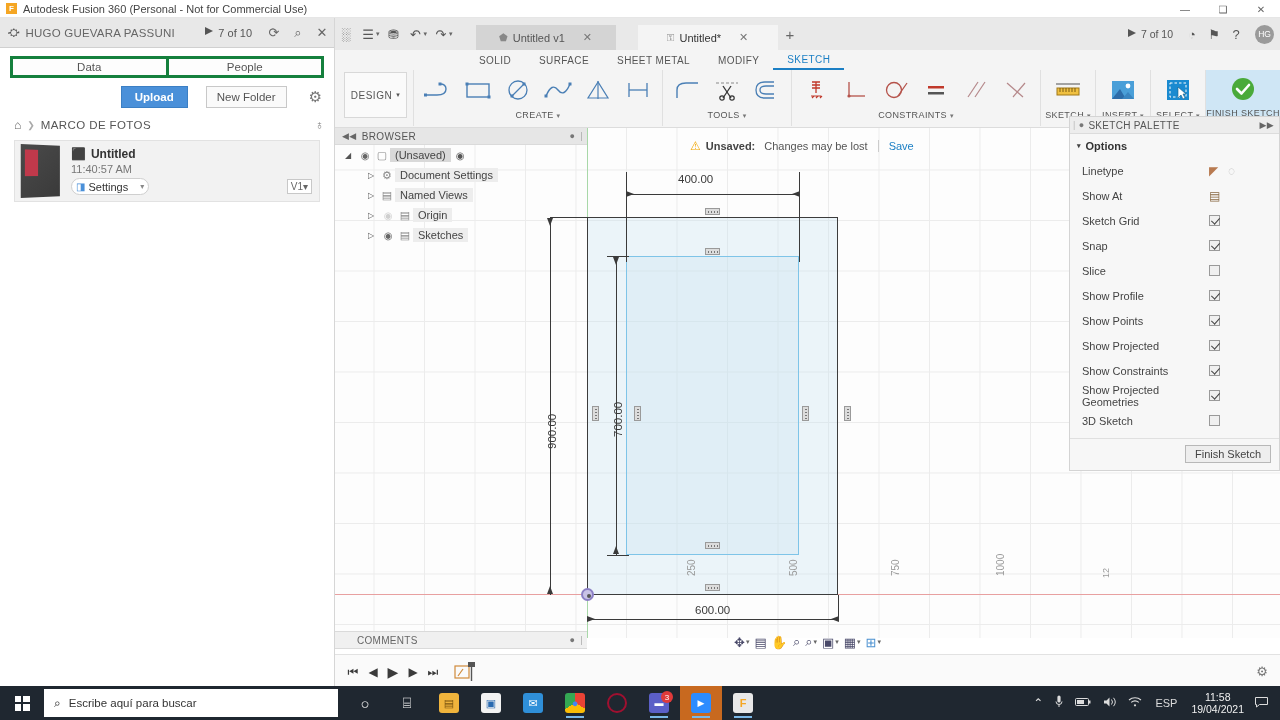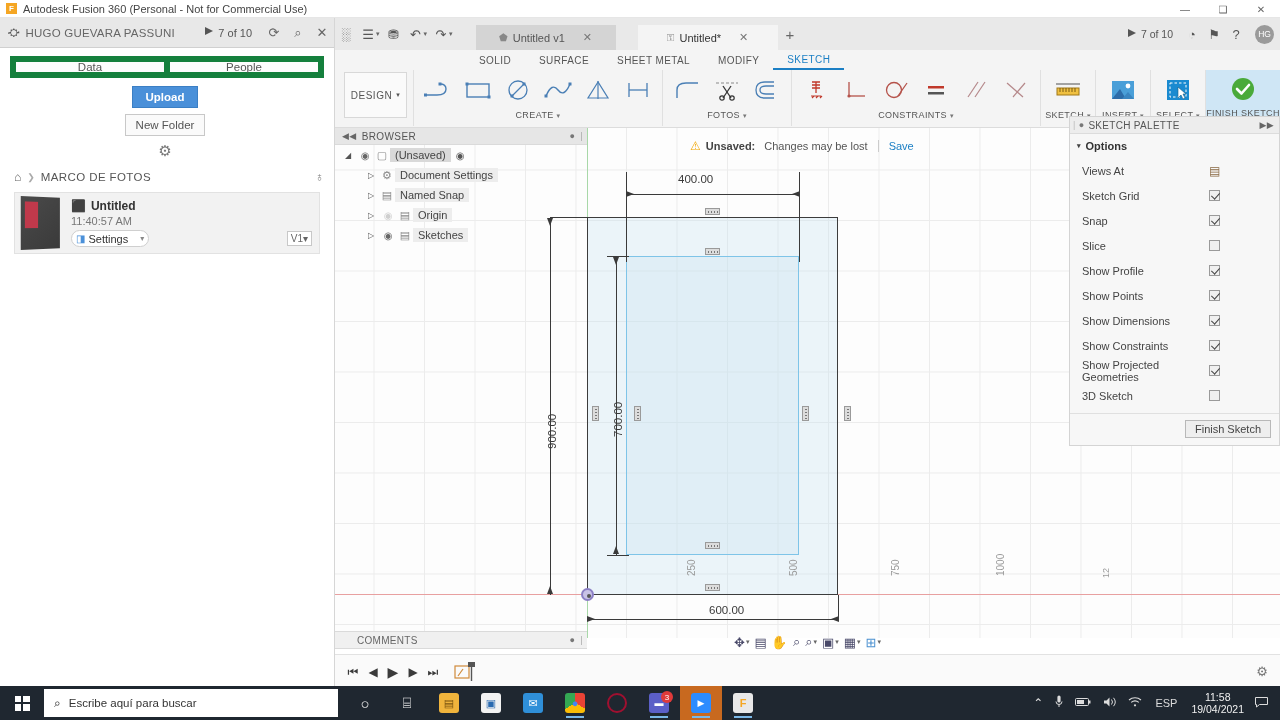--- a/index.html
+++ b/index.html
@@ -44,25 +44,25 @@
   .dp-user { font-size:11.5px; color:#666; letter-spacing:.2px; flex:1;}
   .dp-count { display:flex; align-items:center; font-size:11px; color:#555; margin-right:10px;}
   .flagicon { display:inline-block; width:11px; height:11px; margin-right:3px; position:relative;}
   .flagicon:before{
     content:''; position:absolute; left:1px; top:0px; width:0; height:0;
     border-left:8px solid #555; border-top:4px solid transparent; border-bottom:4px solid transparent;
   }
   .dp-hicon { width:24px; text-align:center; font-size:13px; color:#666;}
   .dp-tabs { display:flex; padding:8px 10px 0 10px; }
   .dp-tab {
-    flex:1; height:22px; border:6px solid #15803d; background:#fdfdfd;
+    flex:1; height:22px; border:3px solid #15803d; background:#fdfdfd;
     display:flex; align-items:center; justify-content:center; font-size:11.5px; color:#555;
   }
   .dp-tab.first { border-right:none; }
-  .dp-actions { display:flex; align-items:center; justify-content:flex-end; padding:8px 8px 0 4px; gap:6px;flex-direction:column;}
+  .dp-actions { display:flex; align-items:center; justify-content:flex-end; padding:8px 8px 0 4px; gap:18px;}
   .btn-upload {
     background:#4a90d9; color:#fff; border:1px solid #3b7fc4; height:22px;
     padding:0 13px; display:flex; align-items:center; font-size:11.5px; font-weight:bold;
   }
   .btn-newfolder {
     background:#fafafa; color:#555; border:1px solid #c8c8c8; height:22px;
     padding:0 10px; display:flex; align-items:center; font-size:11.5px;
   }
   .dp-gear { font-size:15px; color:#777; padding:0 4px;}
   .dp-crumb { display:flex; align-items:center; padding:10px 10px 8px 14px; }
@@ -518,21 +518,21 @@
               </svg>
           </div>
           <div class="ritem">
             <svg width="30" height="22" viewBox="0 0 30 22">
                 <path d="M22 3 L13 3 Q4 3 4 11 Q4 19 13 19 L22 19" stroke="#4a7fb5" stroke-width="1.3" fill="none"></path>
                 <path d="M22 7 L14 7 Q8 7 8 11 Q8 15 14 15 L22 15" stroke="#4a7fb5" stroke-width="1.3" fill="none"></path>
               </svg>
           </div>
         </div>
         <div class="rlabel">
-          <span>FOTOS</span>
+          <span>TOOLS</span>
           <span class="rc">▾</span>
         </div>
       </div>
 
       <div class="rgroup">
         <div class="ricons">
           <div class="ritem">
             <svg width="30" height="22" viewBox="0 0 30 22">
                 <path d="M11 3 L19 3 M11 6 L19 6 M11 9 L19 9" stroke="#c0392b" stroke-width="1.3"></path>
                 <path d="M15 3 L15 14" stroke="#c0392b" stroke-width="1.3"></path>
@@ -668,21 +668,21 @@
       <div class="dimline" style="left:272px; top:128px; width:22px; height:1px;"></div>
       <div class="dimline" style="left:272px; top:427px; width:22px; height:1px;"></div>
       <div class="arrow down" style="left:277.5px; top:129px;"></div>
       <div class="arrow up" style="left:277.5px; top:418px;"></div>
       <div class="dimtxt vert" style="left:277px; top:309px;">700.00</div>
 
       <div class="dimline" style="left:503px; top:467px; width:1px; height:25px;"></div>
       <div class="dimline" style="left:252px; top:491px; width:252px; height:1px;"></div>
       <div class="arrow right" style="left:252px; top:488px;"></div>
       <div class="arrow left" style="left:496px; top:488px;"></div>
-      <div class="dimtxt" style="left:374px; top:476px;">600.00</div>
+      <div class="dimtxt" style="left:360px; top:476px;">600.00</div>
 
       <div class="cglyph" style="left:370px; top:80px;"></div>
       <div class="cglyph" style="left:370px; top:120px;"></div>
       <div class="cglyph" style="left:370px; top:414px;"></div>
       <div class="cglyph" style="left:370px; top:456px;"></div>
       <div class="cglyph v" style="left:257px; top:278px;"></div>
       <div class="cglyph v" style="left:299px; top:278px;"></div>
       <div class="cglyph v" style="left:467px; top:278px;"></div>
       <div class="cglyph v" style="left:509px; top:278px;"></div>
 
@@ -716,21 +716,21 @@
         <span class="bw-radio">◉</span>
       </div>
       <div class="bw-row" style="padding-left:28px;">
         <span class="bw-arrow">▷</span>
         <span class="bw-ic">⚙</span>
         <span class="bw-txt">Document Settings</span>
       </div>
       <div class="bw-row" style="padding-left:28px;">
         <span class="bw-arrow">▷</span>
         <span class="bw-ic">▤</span>
-        <span class="bw-txt">Named Snap</span>
+        <span class="bw-txt">Named Views</span>
       </div>
       <div class="bw-row" style="padding-left:28px;">
         <span class="bw-arrow">▷</span>
         <span class="bw-eye dim">◉</span>
         <span class="bw-ic">▤</span>
         <span class="bw-txt">Origin</span>
       </div>
       <div class="bw-row" style="padding-left:28px;">
         <span class="bw-arrow">▷</span>
         <span class="bw-eye">◉</span>
@@ -752,23 +752,30 @@
         <span class="pal-dot">●</span>
         <span>SKETCH PALETTE</span>
         <span class="pal-expand">▶▶</span>
       </div>
       <div class="pal-section">
         <span class="pal-caret">▾</span>
         <span>Options</span>
       </div>
       <div class="pal-body">
 
-
-        <div class="pal-row">
-          <span class="pal-label">Views At</span>
+        <div class="pal-row">
+          <span class="pal-label">Linetype</span>
+          <span class="pal-ctrl">
+            <span class="pal-ic">◤</span>
+            <span class="pal-ic grey">◌</span>
+          </span>
+        </div>
+
+        <div class="pal-row">
+          <span class="pal-label">Show At</span>
           <span class="pal-ctrl">
               <span class="pal-ic dark">▤</span>
             </span>
         </div>
 
         <div class="pal-row">
           <span class="pal-label">Sketch Grid</span>
           <span class="pal-ctrl">
               <span class="chk on"></span>
             </span>
@@ -796,21 +803,21 @@
         </div>
 
         <div class="pal-row">
           <span class="pal-label">Show Points</span>
           <span class="pal-ctrl">
               <span class="chk on"></span>
             </span>
         </div>
 
         <div class="pal-row">
-          <span class="pal-label">Show Dimensions</span>
+          <span class="pal-label">Show Projected</span>
           <span class="pal-ctrl">
               <span class="chk on"></span>
             </span>
         </div>
 
         <div class="pal-row">
           <span class="pal-label">Show Constraints</span>
           <span class="pal-ctrl">
               <span class="chk on"></span>
             </span>

